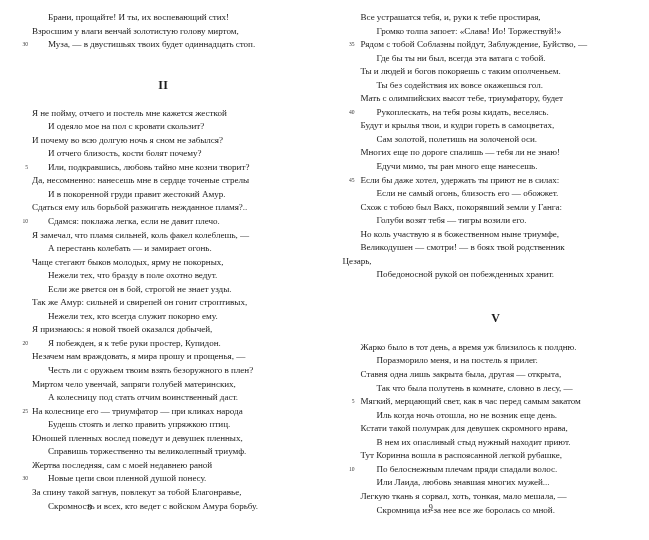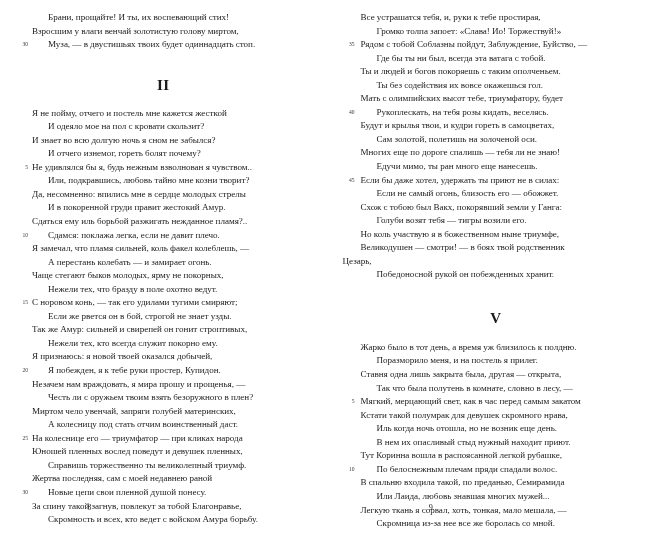--- a/index.html
+++ b/index.html
@@ -53,21 +53,21 @@
     text-align: right;
     font-size: 5.6px;
     line-height: 6px;
     color: #3a3a3a;
     letter-spacing: 0;
   }
   .page-right .line-num { left: -4px; }
 
   .section-head {
     text-align: center;
-    font-size: 15px;
+    font-size: 12px;
     font-weight: bold;
     line-height: 13px;
     letter-spacing: 0.4px;
   }
   .gap-before-head { height: 27px; }
   .gap-after-head  { height: 15px; }
 
   .gap-before-head-v { height: 30px; }
   .gap-after-head-v  { height: 16px; }
 
@@ -93,43 +93,43 @@
         <div class="verse-line lv-1"><span>Брани, прощайте! И ты, их воспевающий стих!</span></div>
         <div class="verse-line lv-0"><span>Взросшим у влаги венчай золотистую голову миртом,</span></div>
         <div class="verse-line lv-1"><span class="line-num">30</span><span>Муза, — в двустишьях твоих будет одиннадцать стоп.</span></div>
       </div>
     <div class="gap-before-head"></div>
     <div class="section-head">II</div>
     <div class="gap-after-head"></div>
     <div class="poem" id="left-body">
         <div class="verse-line lv-0"><span>Я не пойму, отчего и постель мне кажется жесткой</span></div>
         <div class="verse-line lv-1"><span>И одеяло мое на пол с кровати скользит?</span></div>
-        <div class="verse-line lv-0"><span>И знает во всю долгую ночь я сном не забылся?</span></div>
-        <div class="verse-line lv-1"><span>И отчего изнемог, гореть болят почему?</span></div>
-        <div class="verse-line lv-0"><span class="line-num">5</span><span>Не удивлялся бы я, будь нежным взволнован я чувством..</span></div>
+        <div class="verse-line lv-0"><span>И почему во всю долгую ночь я сном не забылся?</span></div>
+        <div class="verse-line lv-1"><span>И отчего близость, кости болят почему?</span></div>
+        <div class="verse-line lv-0"><span class="line-num">5</span></div>
         <div class="verse-line lv-1"><span>Или, подкравшись, любовь тайно мне козни творит?</span></div>
-        <div class="verse-line lv-0"><span>Да, несомненно: впились мне в сердце молодых стрелы</span></div>
+        <div class="verse-line lv-0"><span>Да, несомненно: нанесешь мне в сердце точеные стрелы</span></div>
         <div class="verse-line lv-1"><span>И в покоренной груди правит жестокий Амур.</span></div>
         <div class="verse-line lv-0"><span>Сдаться ему иль борьбой разжигать нежданное пламя?..</span></div>
         <div class="verse-line lv-1"><span class="line-num">10</span><span>Сдамся: поклажа легка, если не давит плечо.</span></div>
         <div class="verse-line lv-0"><span>Я замечал, что пламя сильней, коль факел колеблешь, —</span></div>
         <div class="verse-line lv-1"><span>А перестань колебать — и замирает огонь.</span></div>
         <div class="verse-line lv-0"><span>Чаще стегают быков молодых, ярму не покорных,</span></div>
         <div class="verse-line lv-1"><span>Нежели тех, что бразду в поле охотно ведут.</span></div>
-        <div class="verse-line lv-0"><span class="line-num">15</span><span>С норовом конь, — так его удилами тугими смиряют;</span></div>
         <div class="verse-line lv-1"><span>Если же рвется он в бой, строгой не знает узды.</span></div>
         <div class="verse-line lv-0"><span>Так же Амур: сильней и свирепей он гонит строптивых,</span></div>
         <div class="verse-line lv-1"><span>Нежели тех, кто всегда служит покорно ему.</span></div>
         <div class="verse-line lv-0"><span>Я признаюсь: я новой твоей оказался добычей,</span></div>
         <div class="verse-line lv-1"><span class="line-num">20</span><span>Я побежден, я к тебе руки простер, Купидон.</span></div>
         <div class="verse-line lv-0"><span>Незачем нам враждовать, я мира прошу и прощенья, —</span></div>
         <div class="verse-line lv-1"><span>Честь ли с оружьем твоим взять безоружного в плен?</span></div>
         <div class="verse-line lv-0"><span>Миртом чело увенчай, запряги голубей материнских,</span></div>
         <div class="verse-line lv-1"><span>А колесницу под стать отчим воинственный даст.</span></div>
         <div class="verse-line lv-0"><span class="line-num">25</span><span>На колеснице его — триумфатор — при кликах народа</span></div>
+        <div class="verse-line lv-1"><span>Будешь стоять и легко править упряжкою птиц.</span></div>
         <div class="verse-line lv-0"><span>Юношей пленных вослед поведут и девушек пленных,</span></div>
         <div class="verse-line lv-1"><span>Справишь торжественно ты великолепный триумф.</span></div>
         <div class="verse-line lv-0"><span>Жертва последняя, сам с моей недавнею раной</span></div>
         <div class="verse-line lv-1"><span class="line-num">30</span><span>Новые цепи свои пленной душой понесу.</span></div>
         <div class="verse-line lv-0"><span>За спину такой загнув, повлекут за тобой Благонравье,</span></div>
         <div class="verse-line lv-1"><span>Скромность и всех, кто ведет с войском Амура борьбу.</span></div>
       </div>
     <div class="folio">8</div>
   </div>
 
@@ -158,26 +158,25 @@
       </div>
     <div class="gap-before-head-v"></div>
     <div class="section-head">V</div>
     <div class="gap-after-head-v"></div>
     <div class="poem" id="right-body">
         <div class="verse-line lv-0"><span>Жарко было в тот день, а время уж близилось к полдню.</span></div>
         <div class="verse-line lv-1"><span>Поразморило меня, и на постель я прилег.</span></div>
         <div class="verse-line lv-0"><span>Ставня одна лишь закрыта была, другая — открыта,</span></div>
         <div class="verse-line lv-1"><span>Так что была полутень в комнате, словно в лесу, —</span></div>
         <div class="verse-line lv-0"><span class="line-num">5</span><span>Мягкий, мерцающий свет, как в час перед самым закатом</span></div>
+        <div class="verse-line lv-1"><span>Иль когда ночь отошла, но не возник еще день.</span></div>
         <div class="verse-line lv-0"><span>Кстати такой полумрак для девушек скромного нрава,</span></div>
-        <div class="verse-line lv-1"><span>Иль когда ночь отошла, но не возник еще день.</span></div>
         <div class="verse-line lv-1"><span>В нем их опасливый стыд нужный находит приют.</span></div>
         <div class="verse-line lv-0"><span>Тут Коринна вошла в распоясанной легкой рубашке,</span></div>
         <div class="verse-line lv-1"><span class="line-num">10</span><span>По белоснежным плечам пряди спадали волос.</span></div>
-        <div class="verse-line lv-0"><span>В спальню входила такой, по преданью, Семирамида</span></div>
         <div class="verse-line lv-1"><span>Или Лаида, любовь знавшая многих мужей...</span></div>
         <div class="verse-line lv-0"><span>Легкую ткань я сорвал, хоть, тонкая, мало мешала, —</span></div>
         <div class="verse-line lv-1"><span>Скромница из-за нее все же боролась со мной.</span></div>
       </div>
     <div class="folio">9</div>
   </div>
 
 </div>
 
 </body></html>

